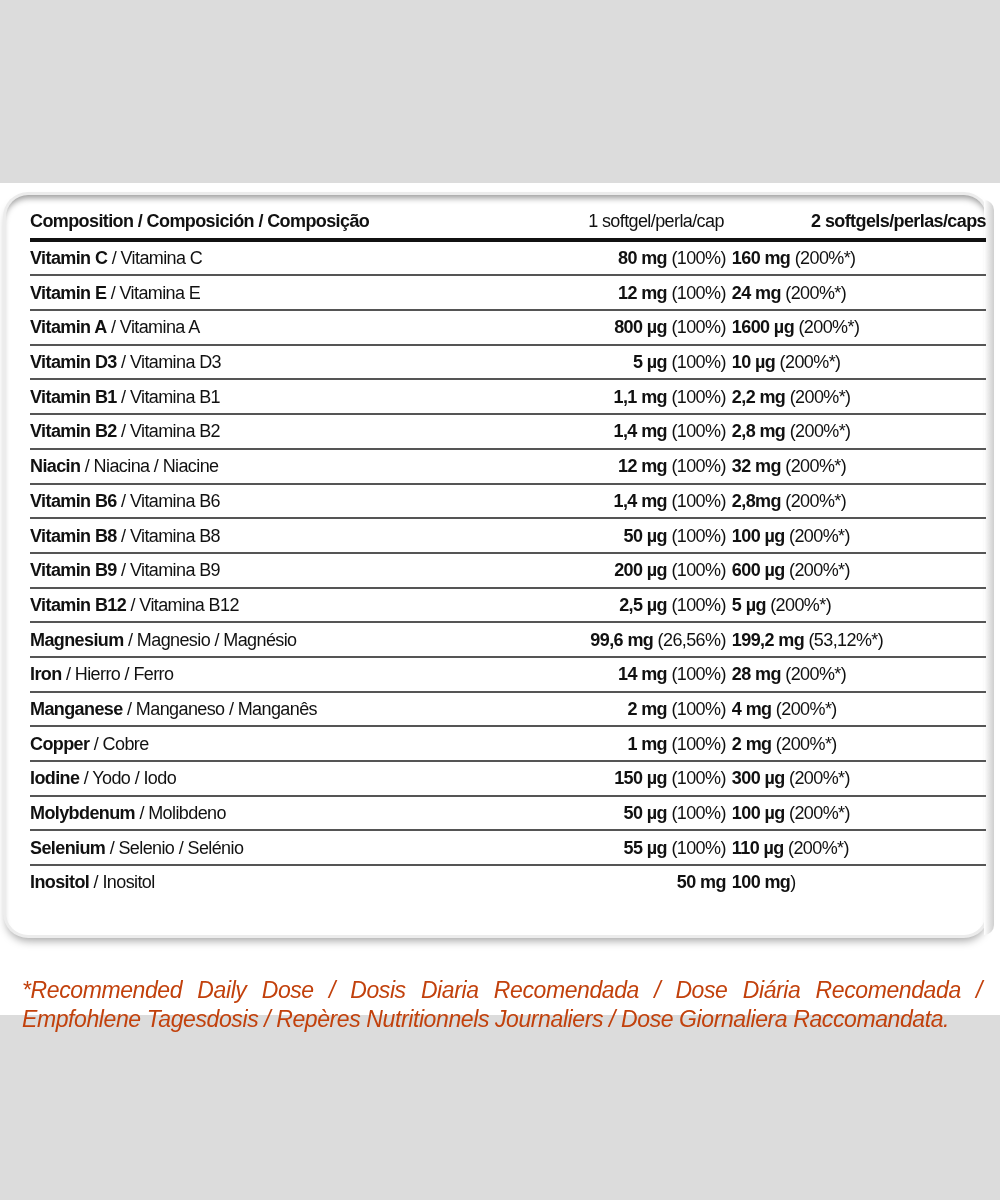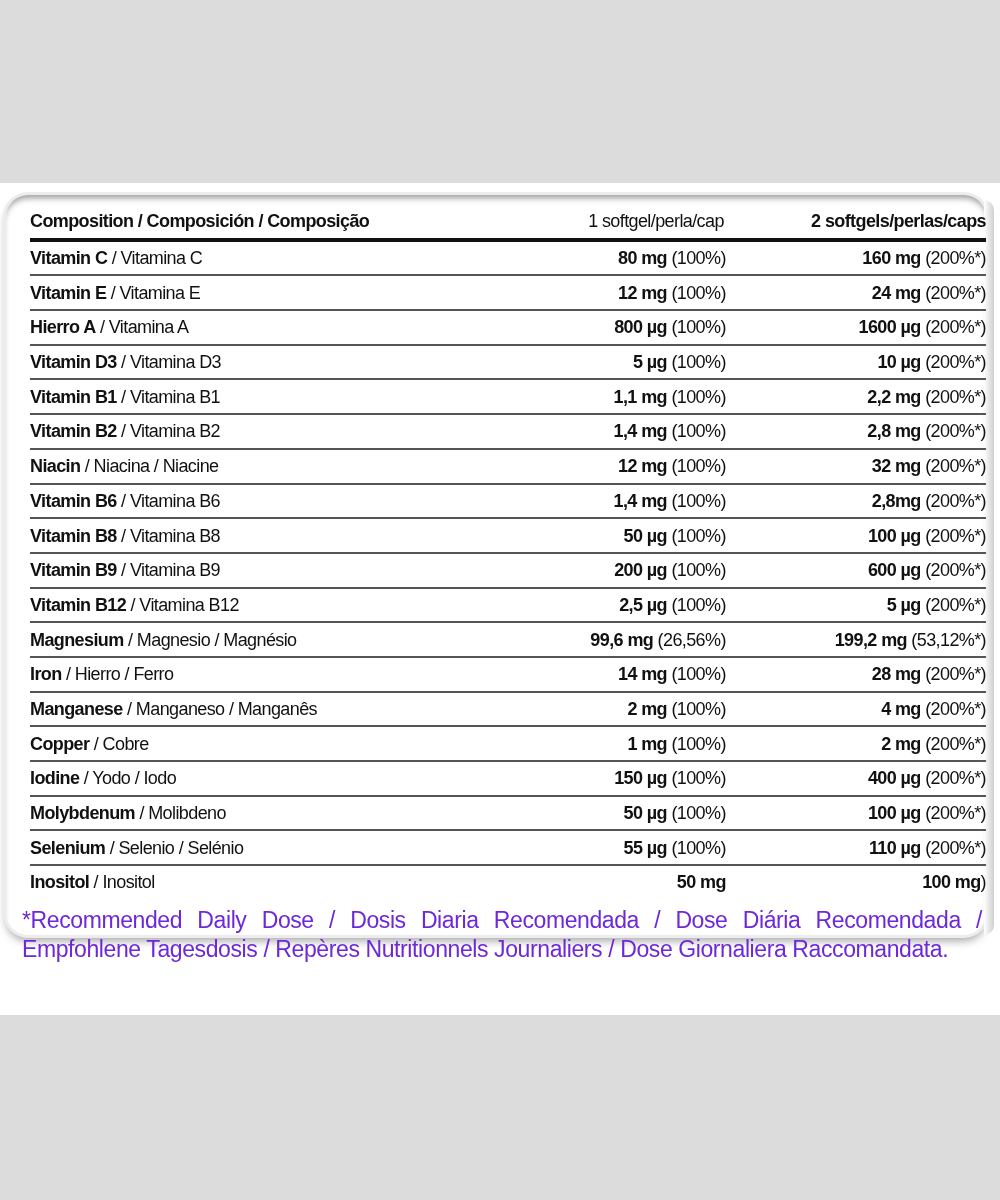--- a/index.html
+++ b/index.html
@@ -11,23 +11,23 @@
   table { position:absolute; left:30px; top:205px; width:956px; border-collapse:collapse; font-size:18px; letter-spacing:-0.6px; }
   th, td { padding:0; height:32.7px; line-height:30px; white-space:nowrap; }
   thead th { font-weight:normal; border-bottom:4px solid #111; }
   thead th.h-name { font-weight:bold; text-align:left; }
   thead th.h-c1 { text-align:right; padding-right:8px; }
   thead th.h-c2 { text-align:right;font-weight:bold; }
   tbody td { border-bottom:2px solid #555; }
   tbody tr:last-child td { border-bottom:none; }
   td.name { text-align:left; }
   td.c1 { text-align:right; padding-right:6px; }
-  td.c2 { text-align:right; }
+  td.c2 { text-align:left; }
   .b { font-weight:bold; }
-  .footnote { position:absolute; left:22px; top:906px; width:960px; font-size:23px; line-height:29px; letter-spacing:-0.4px; color:#6d28d9; text-align:justify; }
+  .footnote { position:absolute; left:22px; top:976px; width:960px; font-style:italic; font-size:23px; line-height:29px; letter-spacing:-0.4px; color:#c2410c; text-align:justify; }
 </style>
 </head>
 <body>
 
 <div class="label-area"></div>
 <div class="panel"></div>
 <div class="panel-edge-r"></div>
 
 <table>
   <thead>
@@ -42,21 +42,21 @@
         <td class="name"><span class="b">Vitamin C</span><span> / Vitamina C</span></td>
         <td class="c1"><span class="b">80 mg</span><span> (100%)</span></td>
         <td class="c2"><span class="b">160 mg</span><span> (200%*)</span></td>
       </tr>
       <tr>
         <td class="name"><span class="b">Vitamin E</span><span> / Vitamina E</span></td>
         <td class="c1"><span class="b">12 mg</span><span> (100%)</span></td>
         <td class="c2"><span class="b">24 mg</span><span> (200%*)</span></td>
       </tr>
       <tr>
-        <td class="name"><span class="b">Hierro A</span><span> / Vitamina A</span></td>
+        <td class="name"><span class="b">Vitamin A</span><span> / Vitamina A</span></td>
         <td class="c1"><span class="b">800 µg</span><span> (100%)</span></td>
         <td class="c2"><span class="b">1600 µg</span><span> (200%*)</span></td>
       </tr>
       <tr>
         <td class="name"><span class="b">Vitamin D3</span><span> / Vitamina D3</span></td>
         <td class="c1"><span class="b">5 µg</span><span> (100%)</span></td>
         <td class="c2"><span class="b">10 µg</span><span> (200%*)</span></td>
       </tr>
       <tr>
         <td class="name"><span class="b">Vitamin B1</span><span> / Vitamina B1</span></td>
@@ -109,21 +109,21 @@
         <td class="c2"><span class="b">4 mg</span><span> (200%*)</span></td>
       </tr>
       <tr>
         <td class="name"><span class="b">Copper</span><span> / Cobre</span></td>
         <td class="c1"><span class="b">1 mg</span><span> (100%)</span></td>
         <td class="c2"><span class="b">2 mg</span><span> (200%*)</span></td>
       </tr>
       <tr>
         <td class="name"><span class="b">Iodine</span><span> / Yodo / Iodo</span></td>
         <td class="c1"><span class="b">150 µg</span><span> (100%)</span></td>
-        <td class="c2"><span class="b">400 µg</span><span> (200%*)</span></td>
+        <td class="c2"><span class="b">300 µg</span><span> (200%*)</span></td>
       </tr>
       <tr>
         <td class="name"><span class="b">Molybdenum</span><span> / Molibdeno</span></td>
         <td class="c1"><span class="b">50 µg</span><span> (100%)</span></td>
         <td class="c2"><span class="b">100 µg</span><span> (200%*)</span></td>
       </tr>
       <tr>
         <td class="name"><span class="b">Selenium</span><span> / Selenio / Selénio</span></td>
         <td class="c1"><span class="b">55 µg</span><span> (100%)</span></td>
         <td class="c2"><span class="b">110 µg</span><span> (200%*)</span></td>

